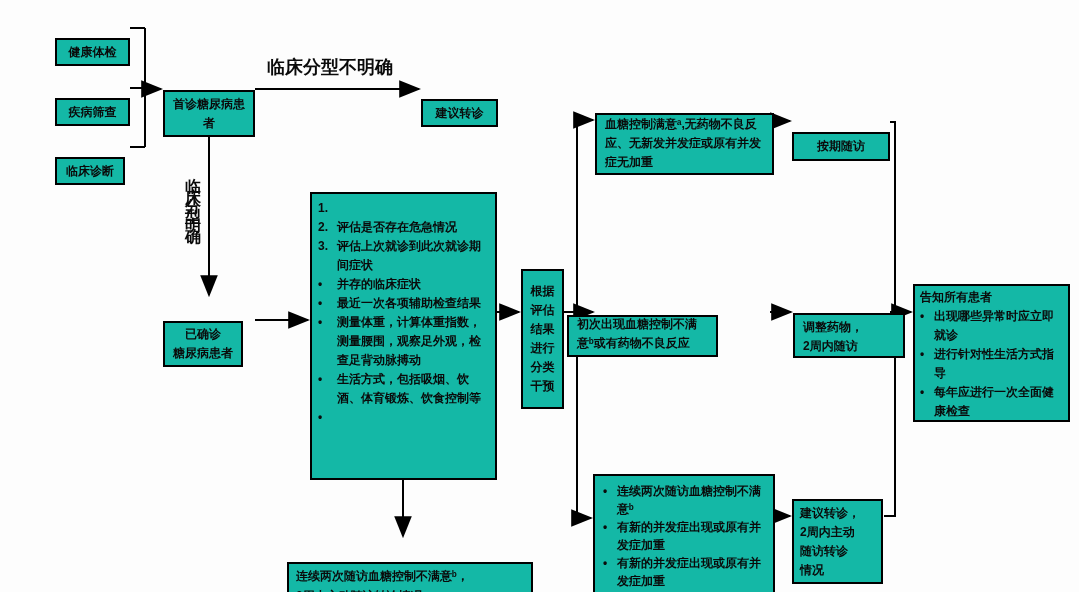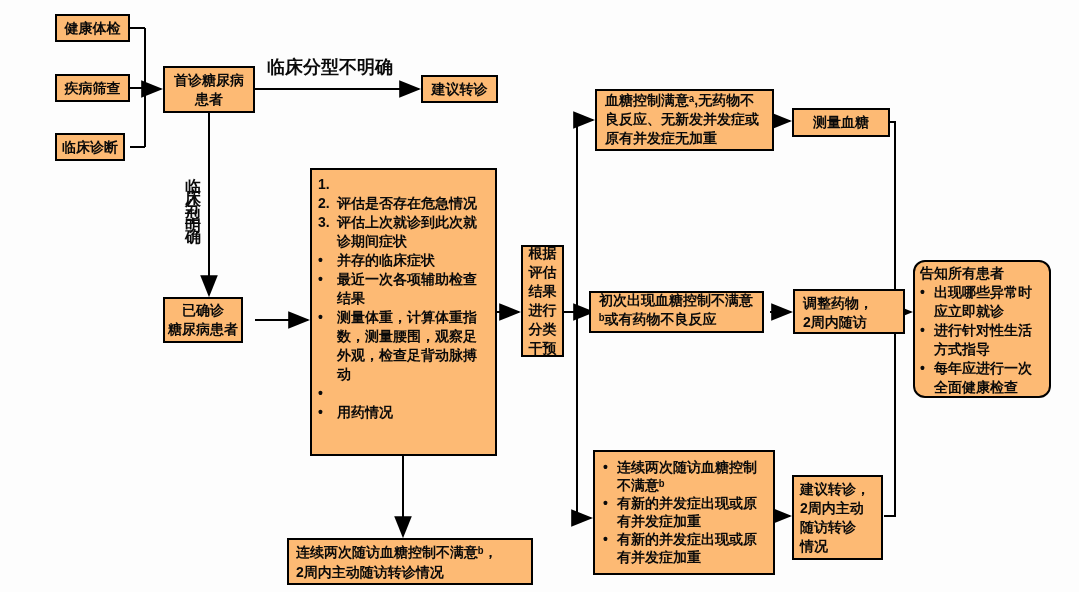--- a/index.html
+++ b/index.html
@@ -7,42 +7,42 @@
     position:relative;width:1079px;height:592px;background:#fdfdfd;
     font-family:"Liberation Sans","DejaVu Sans",sans-serif;
     font-weight:bold;color:#0a0a0a;overflow:hidden;
   }
   svg.wires{position:absolute;left:0;top:0;width:1079px;height:592px;}
   svg.wires path{stroke:#000;stroke-width:2;fill:none;}
   svg.wires marker path{fill:#000;stroke:none;}
 
   .box{
     position:absolute;box-sizing:border-box;border:2px solid #000;
-    background:#fdba74;font-size:14px;line-height:19px;
+    background:#14b8a6;font-size:12px;line-height:19px;margin-top:24px;
   }
   .c{display:flex;align-items:center;justify-content:center;text-align:center;}
   .l{display:flex;align-items:flex-end;text-align:left;}
   .pre{white-space:pre-line;}
 
   .b-src1{left:55px;top:14px;width:75px;height:28px;}
   .b-src2{left:55px;top:74px;width:75px;height:28px;}
   .b-src3{left:55px;top:133px;width:70px;height:28px;}
   .b-first{left:163px;top:66px;width:92px;height:47px;padding:0 5px;text-align:center;}
   .b-refer1{left:421px;top:75px;width:77px;height:28px;}
   .b-confirmed{left:163px;top:297px;width:80px;height:46px;}
   .b-big{left:310px;top:168px;width:187px;height:288px;padding:5px 6px;}
-  .b-triage{left:521px;top:245px;width:43px;height:112px;padding:0 3px;}
+  .b-triage{left:521px;top:245px;width:43px;height:140px;padding:0 3px;}
   .b-emergency{left:287px;top:538px;width:246px;height:47px;padding:2px 7px;line-height:20px;text-align:left;}
   .b-br1{left:595px;top:89px;width:179px;height:62px;padding:1px 10px 1px 8px;}
   .b-act1{left:792px;top:108px;width:98px;height:29px;}
-  .b-br2{left:589px;top:291px;width:175px;height:42px;padding:2px 8px;}
+  .b-br2{left:567px;top:291px;width:151px;height:42px;padding:2px 8px;}
   .b-act2{left:793px;top:289px;width:112px;height:45px;padding:0 8px;}
   .b-br3{left:593px;top:450px;width:182px;height:125px;padding:6px 6px 6px 8px;line-height:18px;}
   .b-act3{left:792px;top:475px;width:91px;height:85px;padding:2px 6px;}
-  .b-inform{left:913px;top:260px;width:138px;height:138px;padding:2px 5px;border-radius:12px;}
+  .b-inform{left:913px;top:260px;width:157px;height:138px;padding:2px 5px;}
 
   .li{display:flex;align-items:flex-start;}
   .mk{flex:none;width:19px;}
   .mk-s{flex:none;width:14px;}
   .tx{flex:1;}
 
   .lbl{position:absolute;font-size:18px;}
   .lbl-unclear{left:262px;top:55px;width:136px;text-align:center;}
   .lbl-clear{
     left:182px;top:165px;height:175px;font-size:16px;
@@ -110,36 +110,36 @@
     <div class="li">
       <span class="mk">•</span>
       <span class="tx">最近一次各项辅助检查结果</span>
     </div>
     <div class="li">
       <span class="mk">•</span>
       <span class="tx">测量体重，计算体重指数，测量腰围，观察足外观，检查足背动脉搏动</span>
     </div>
     <div class="li">
       <span class="mk">•</span>
+      <span class="tx">生活方式，包括吸烟、饮酒、体育锻炼、饮食控制等</span>
     </div>
     <div class="li">
       <span class="mk">•</span>
-      <span class="tx">用药情况</span>
     </div>
   </div>
 
   <div class="box c b-triage">根据评估结果进行分类干预</div>
 
   <div class="box pre b-emergency">连续两次随访血糖控制不满意ᵇ，
 2周内主动随访转诊情况</div>
 
   <div class="box l b-br1">
     <span>血糖控制满意ᵃ,无药物不良反应、无新发并发症或原有并发症无加重</span>
   </div>
-  <div class="box c b-act1">测量血糖</div>
+  <div class="box c b-act1">按期随访</div>
 
   <div class="box l b-br2">
     <span>初次出现血糖控制不满意ᵇ或有药物不良反应</span>
   </div>
   <div class="box l pre b-act2">调整药物，
 2周内随访</div>
 
   <div class="box b-br3">
     <div class="li">
       <span class="mk-s">•</span>

